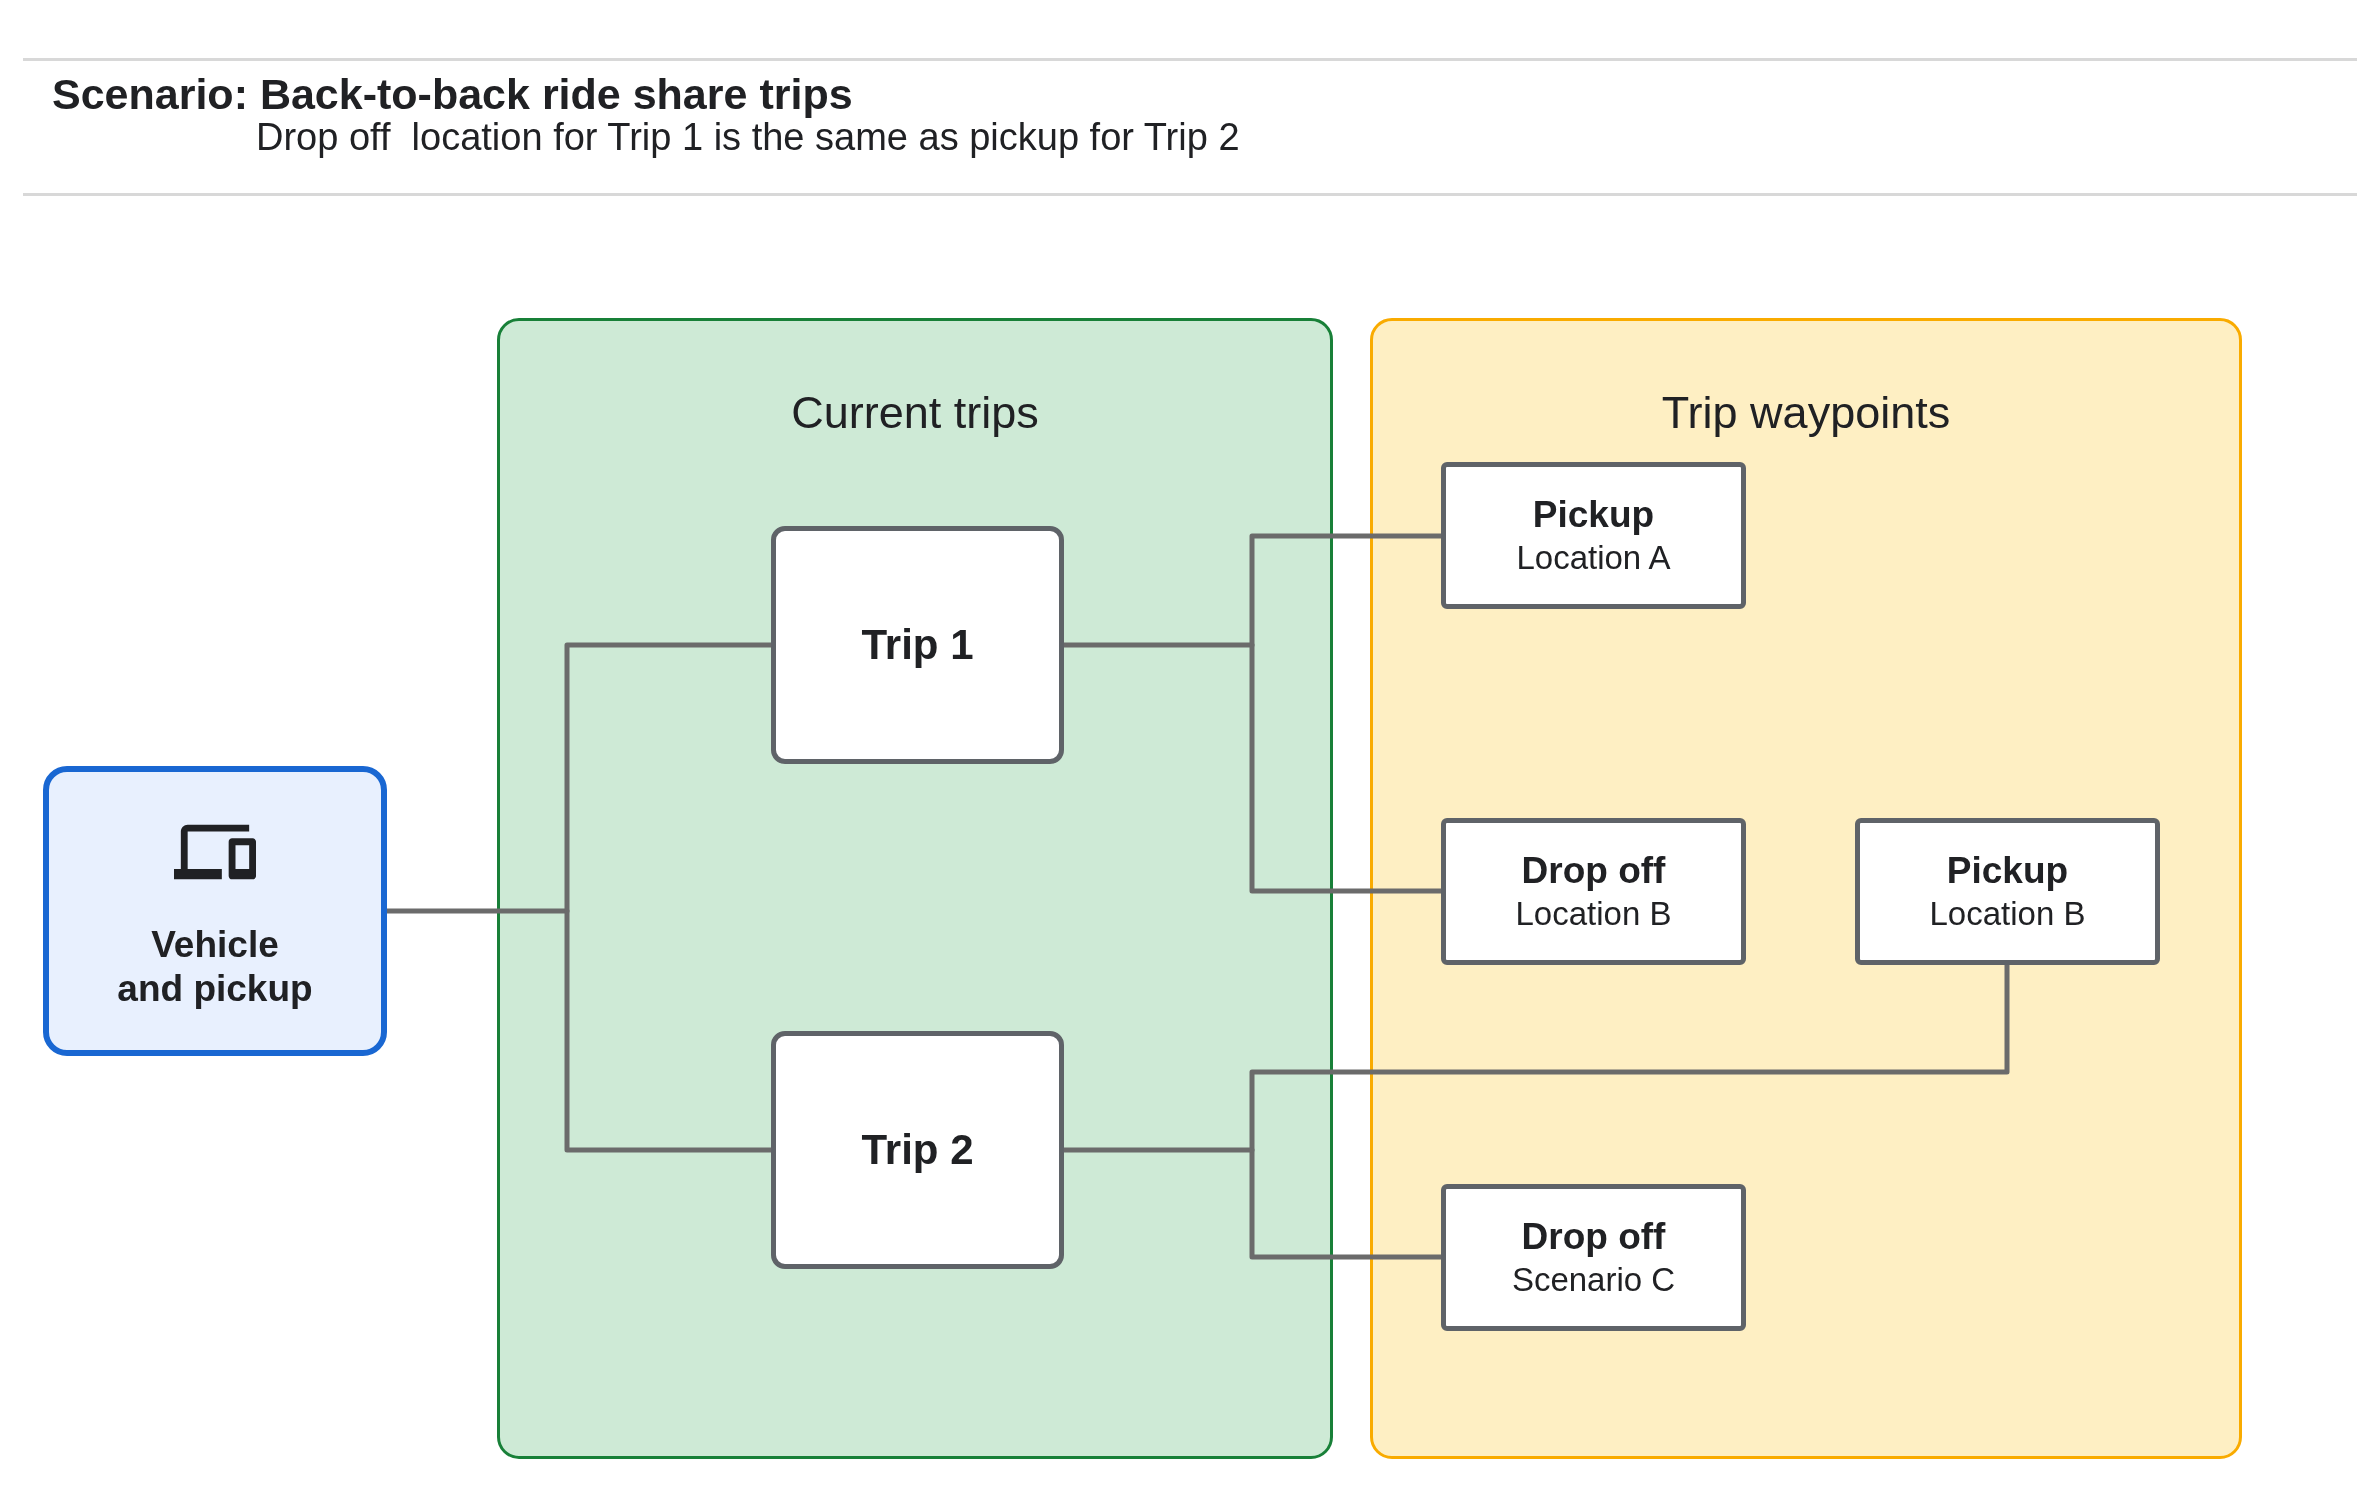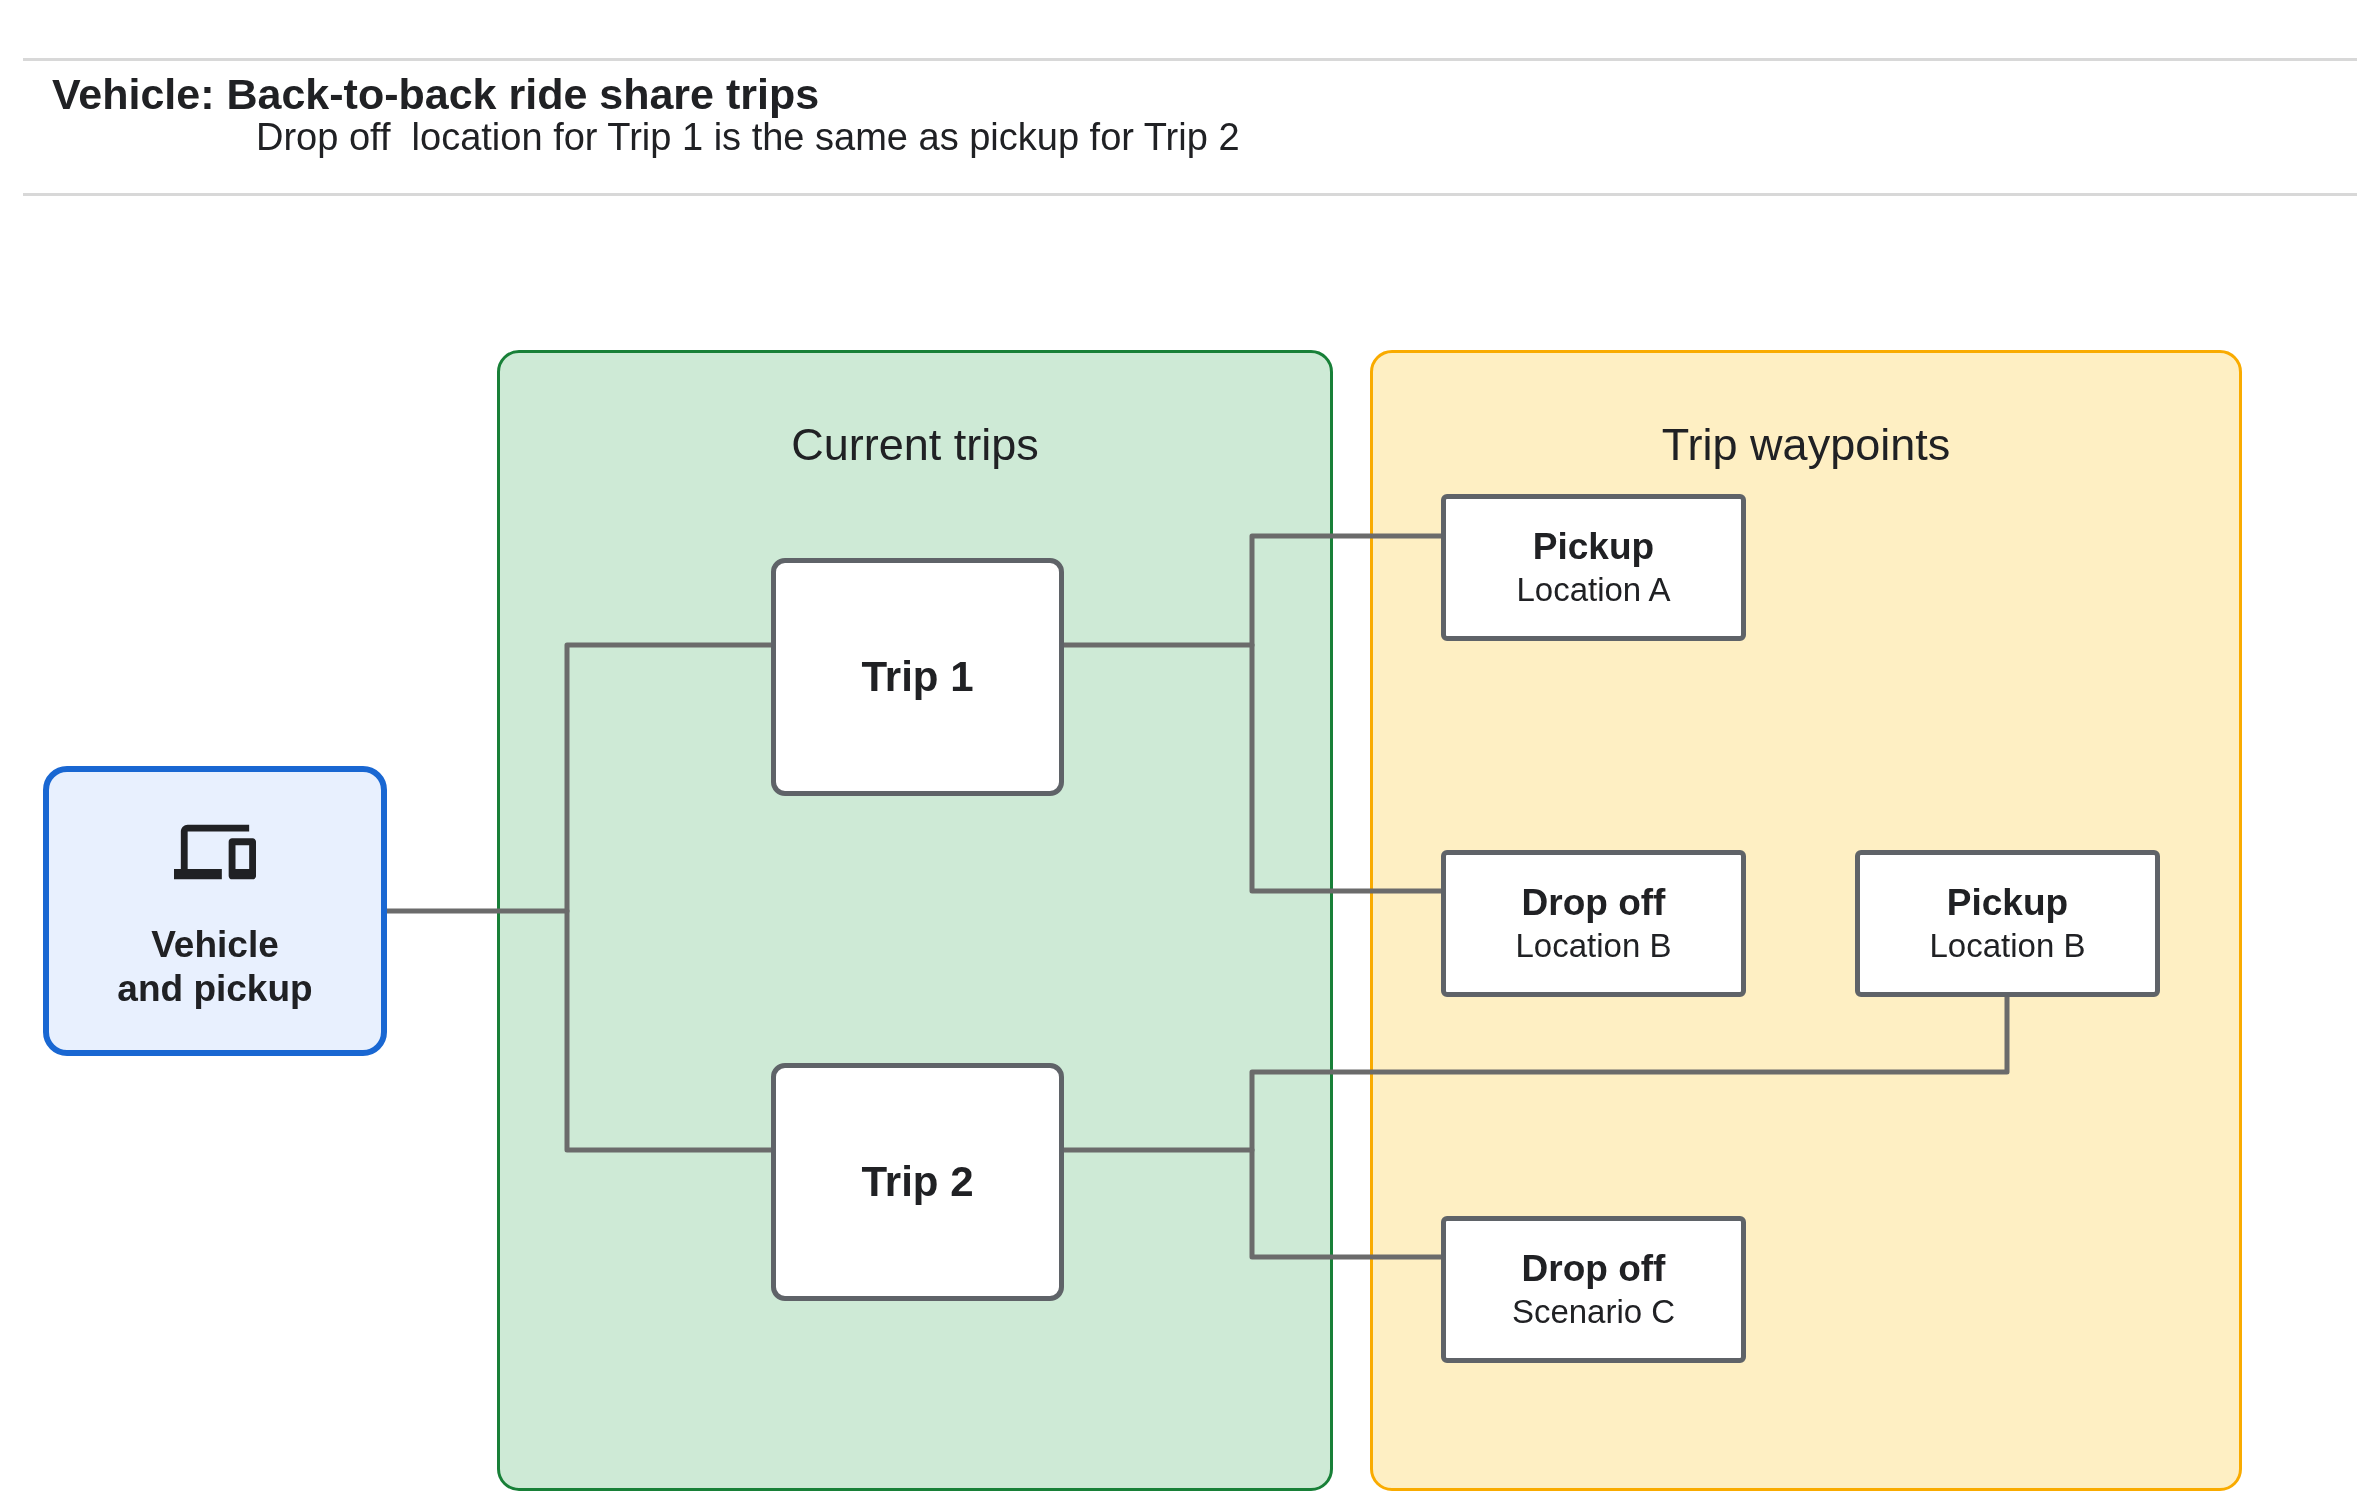--- a/index.html
+++ b/index.html
@@ -15,21 +15,21 @@
     position:relative; width:2357px; height:1497px;
     background:var(--page-bg); overflow:hidden;
     font-family:"Liberation Sans", sans-serif; color:var(--text);
   }
   .rule { position:absolute; left:23px; right:0; height:3px; background:var(--rule); }
   .rule-top { top:58px; }
   .rule-bottom { top:193px; }
   .page-title { position:absolute; left:52px; top:70px; font-size:43px; font-weight:700; white-space:pre; }
   .page-subtitle { position:absolute; left:256px; top:116px; font-size:38px; font-weight:400; white-space:pre; }
 
-  .panel { position:absolute; top:318px; height:1141px; border-radius:22px; border:3px solid;margin-top:32px; }
+  .panel { position:absolute; top:318px; height:1141px; border-radius:22px; border:3px solid; }
   .panel-current { left:497px; width:836px; background:var(--green-fill); border-color:var(--green-border); }
   .panel-waypoints { left:1370px; width:872px; background:var(--yellow-fill); border-color:var(--yellow-border); }
   .panel-title { text-align:center; margin-top:66px; font-size:45px; font-weight:400; }
 
   .node {
     position:absolute; background:#ffffff; border:5px solid var(--box-border);
     display:flex; flex-direction:column; align-items:center; justify-content:center;
     z-index:3; text-align:center;
   }
   .trip-node { left:271px; width:293px; height:238px; border-radius:14px; font-size:42px; font-weight:700; }
@@ -54,21 +54,21 @@
 
   .connector-layer { position:absolute; left:0; top:0; width:2357px; height:1497px; z-index:2; pointer-events:none; }
   .connector-layer path { fill:none; stroke:var(--connector); stroke-width:5; stroke-linejoin:round; stroke-linecap:round; }
 </style>
 </head>
 <body>
 
 <div class="page">
 
   <div class="rule rule-top"></div>
-  <div class="page-title">Vehicle: Back-to-back ride share trips</div>
+  <div class="page-title">Scenario: Back-to-back ride share trips</div>
   <div class="page-subtitle">Drop off  location for Trip 1 is the same as pickup for Trip 2</div>
   <div class="rule rule-bottom"></div>
 
   <div class="panel panel-current">
     <div class="panel-title">Current trips</div>
     <div class="node trip-node trip-1">
       <span>Trip 1</span>
     </div>
     <div class="node trip-node trip-2">
       <span>Trip 2</span>

